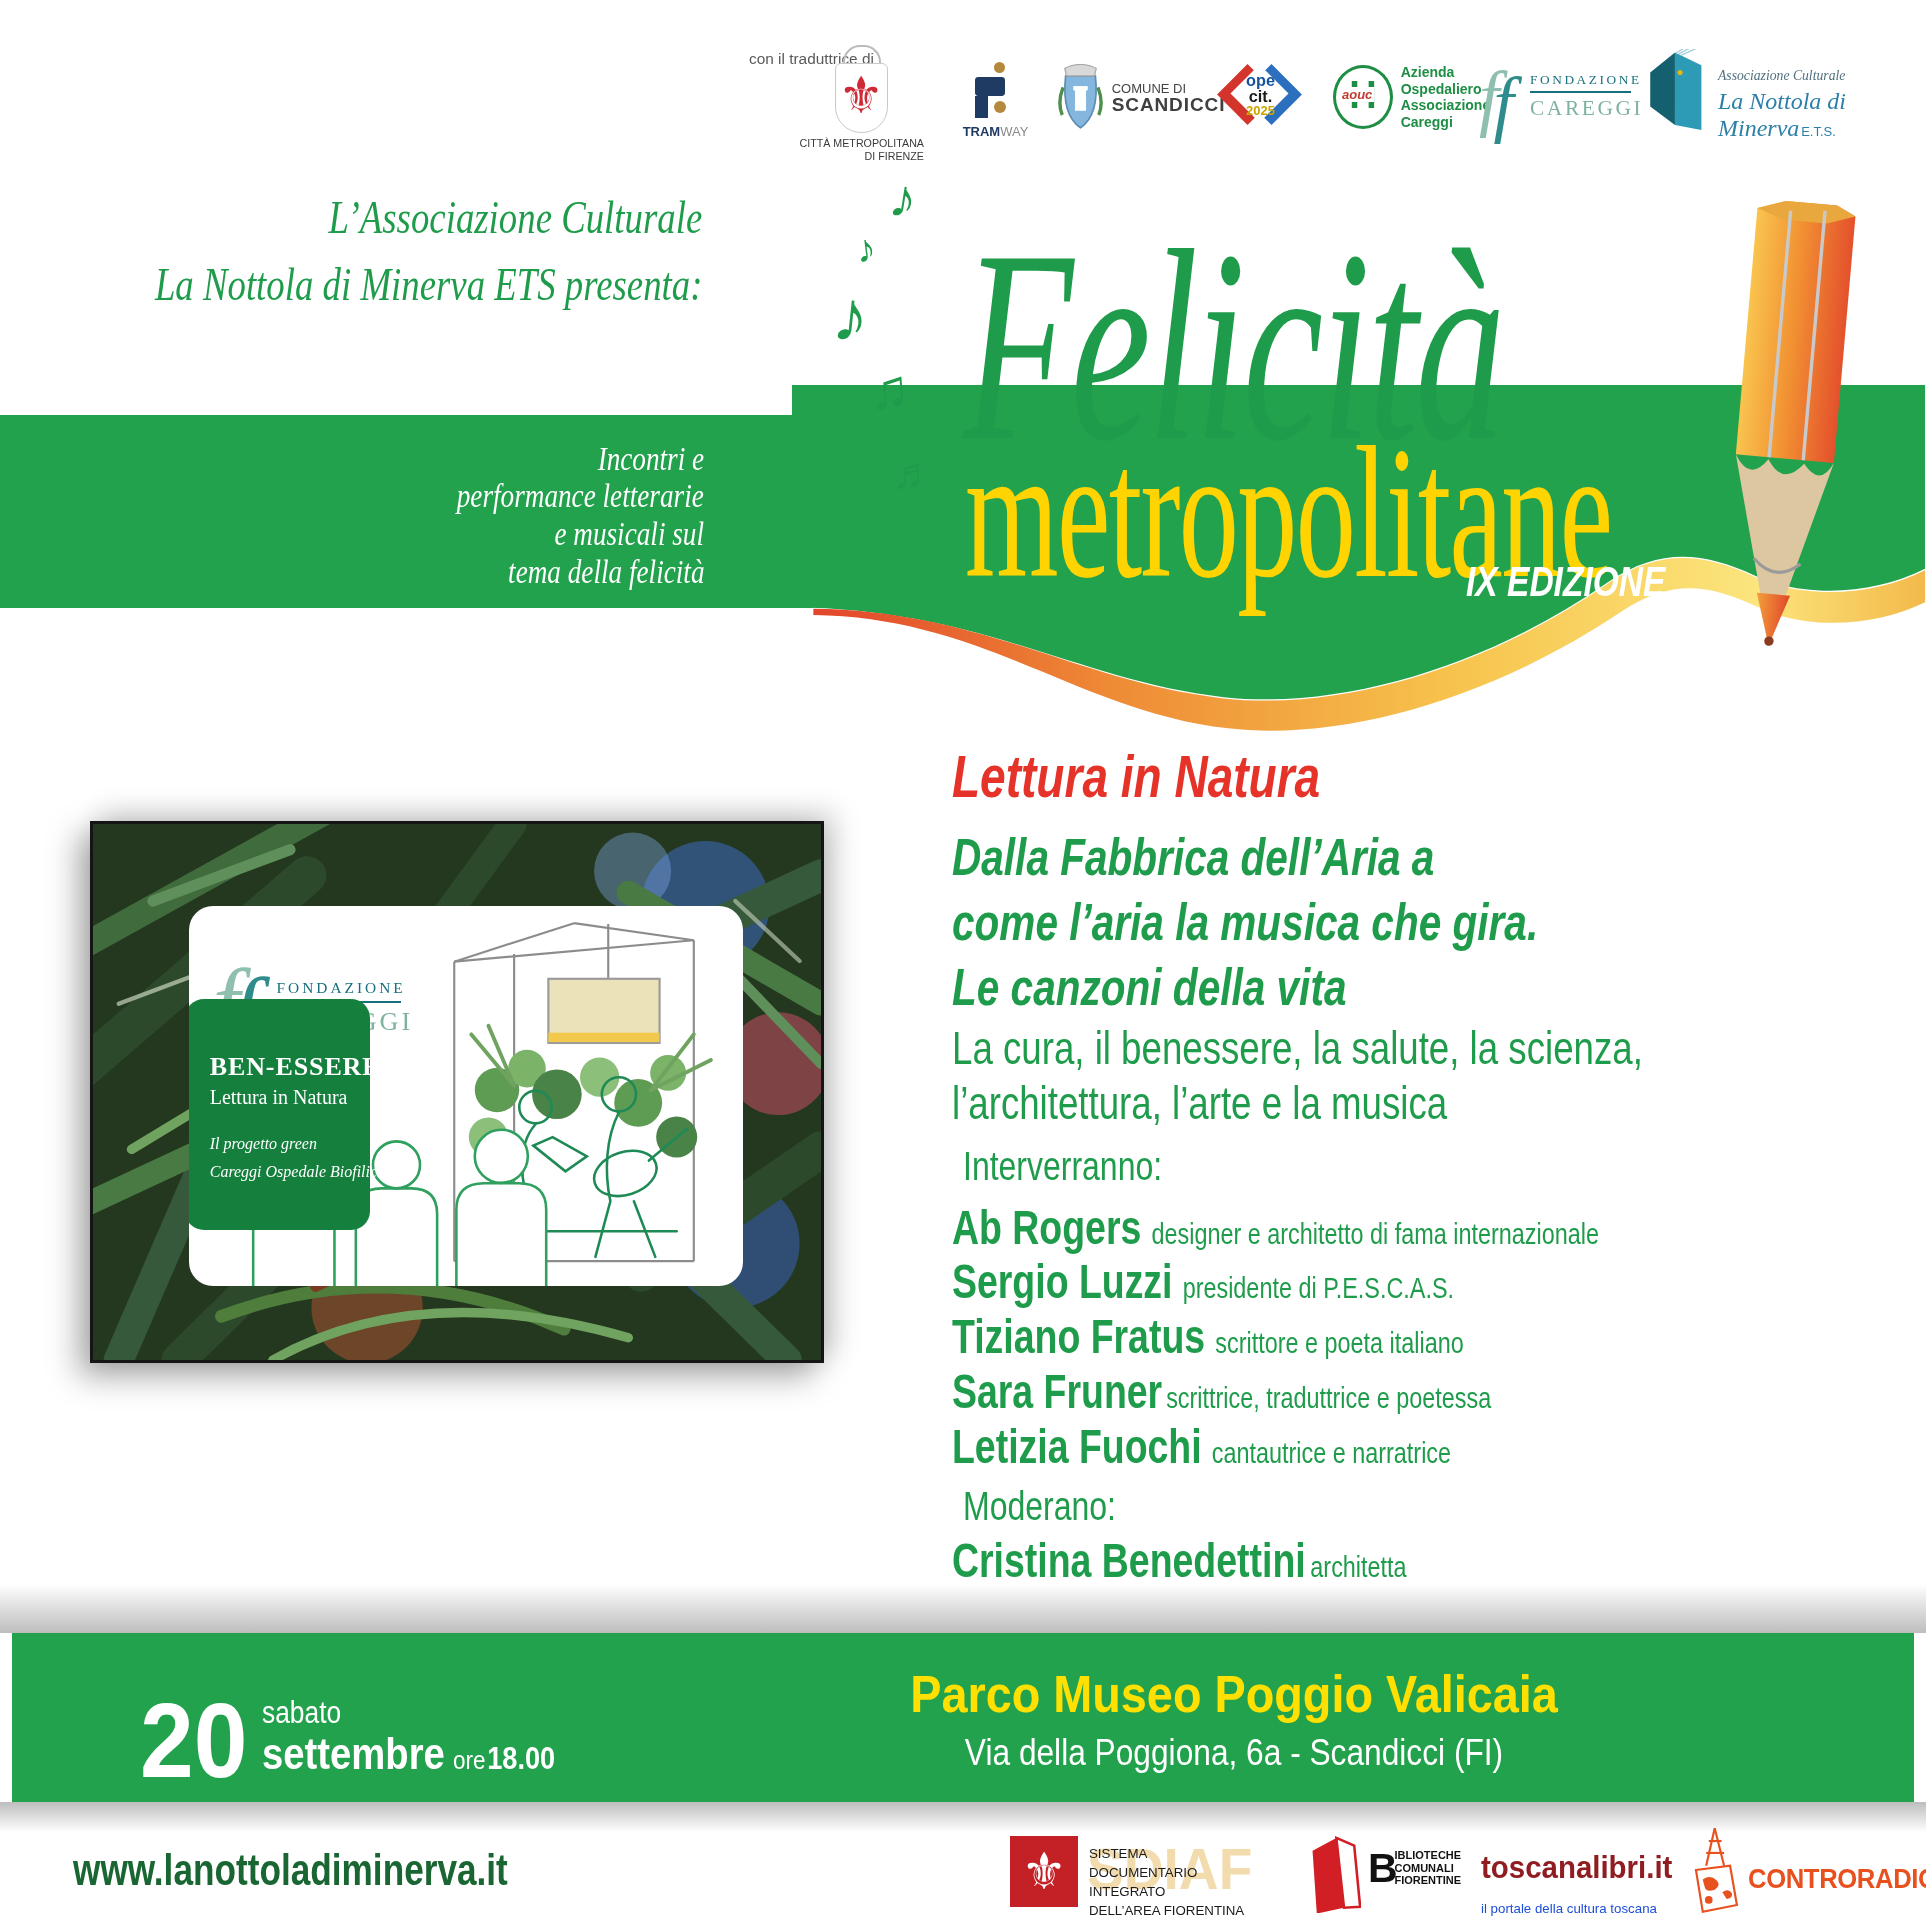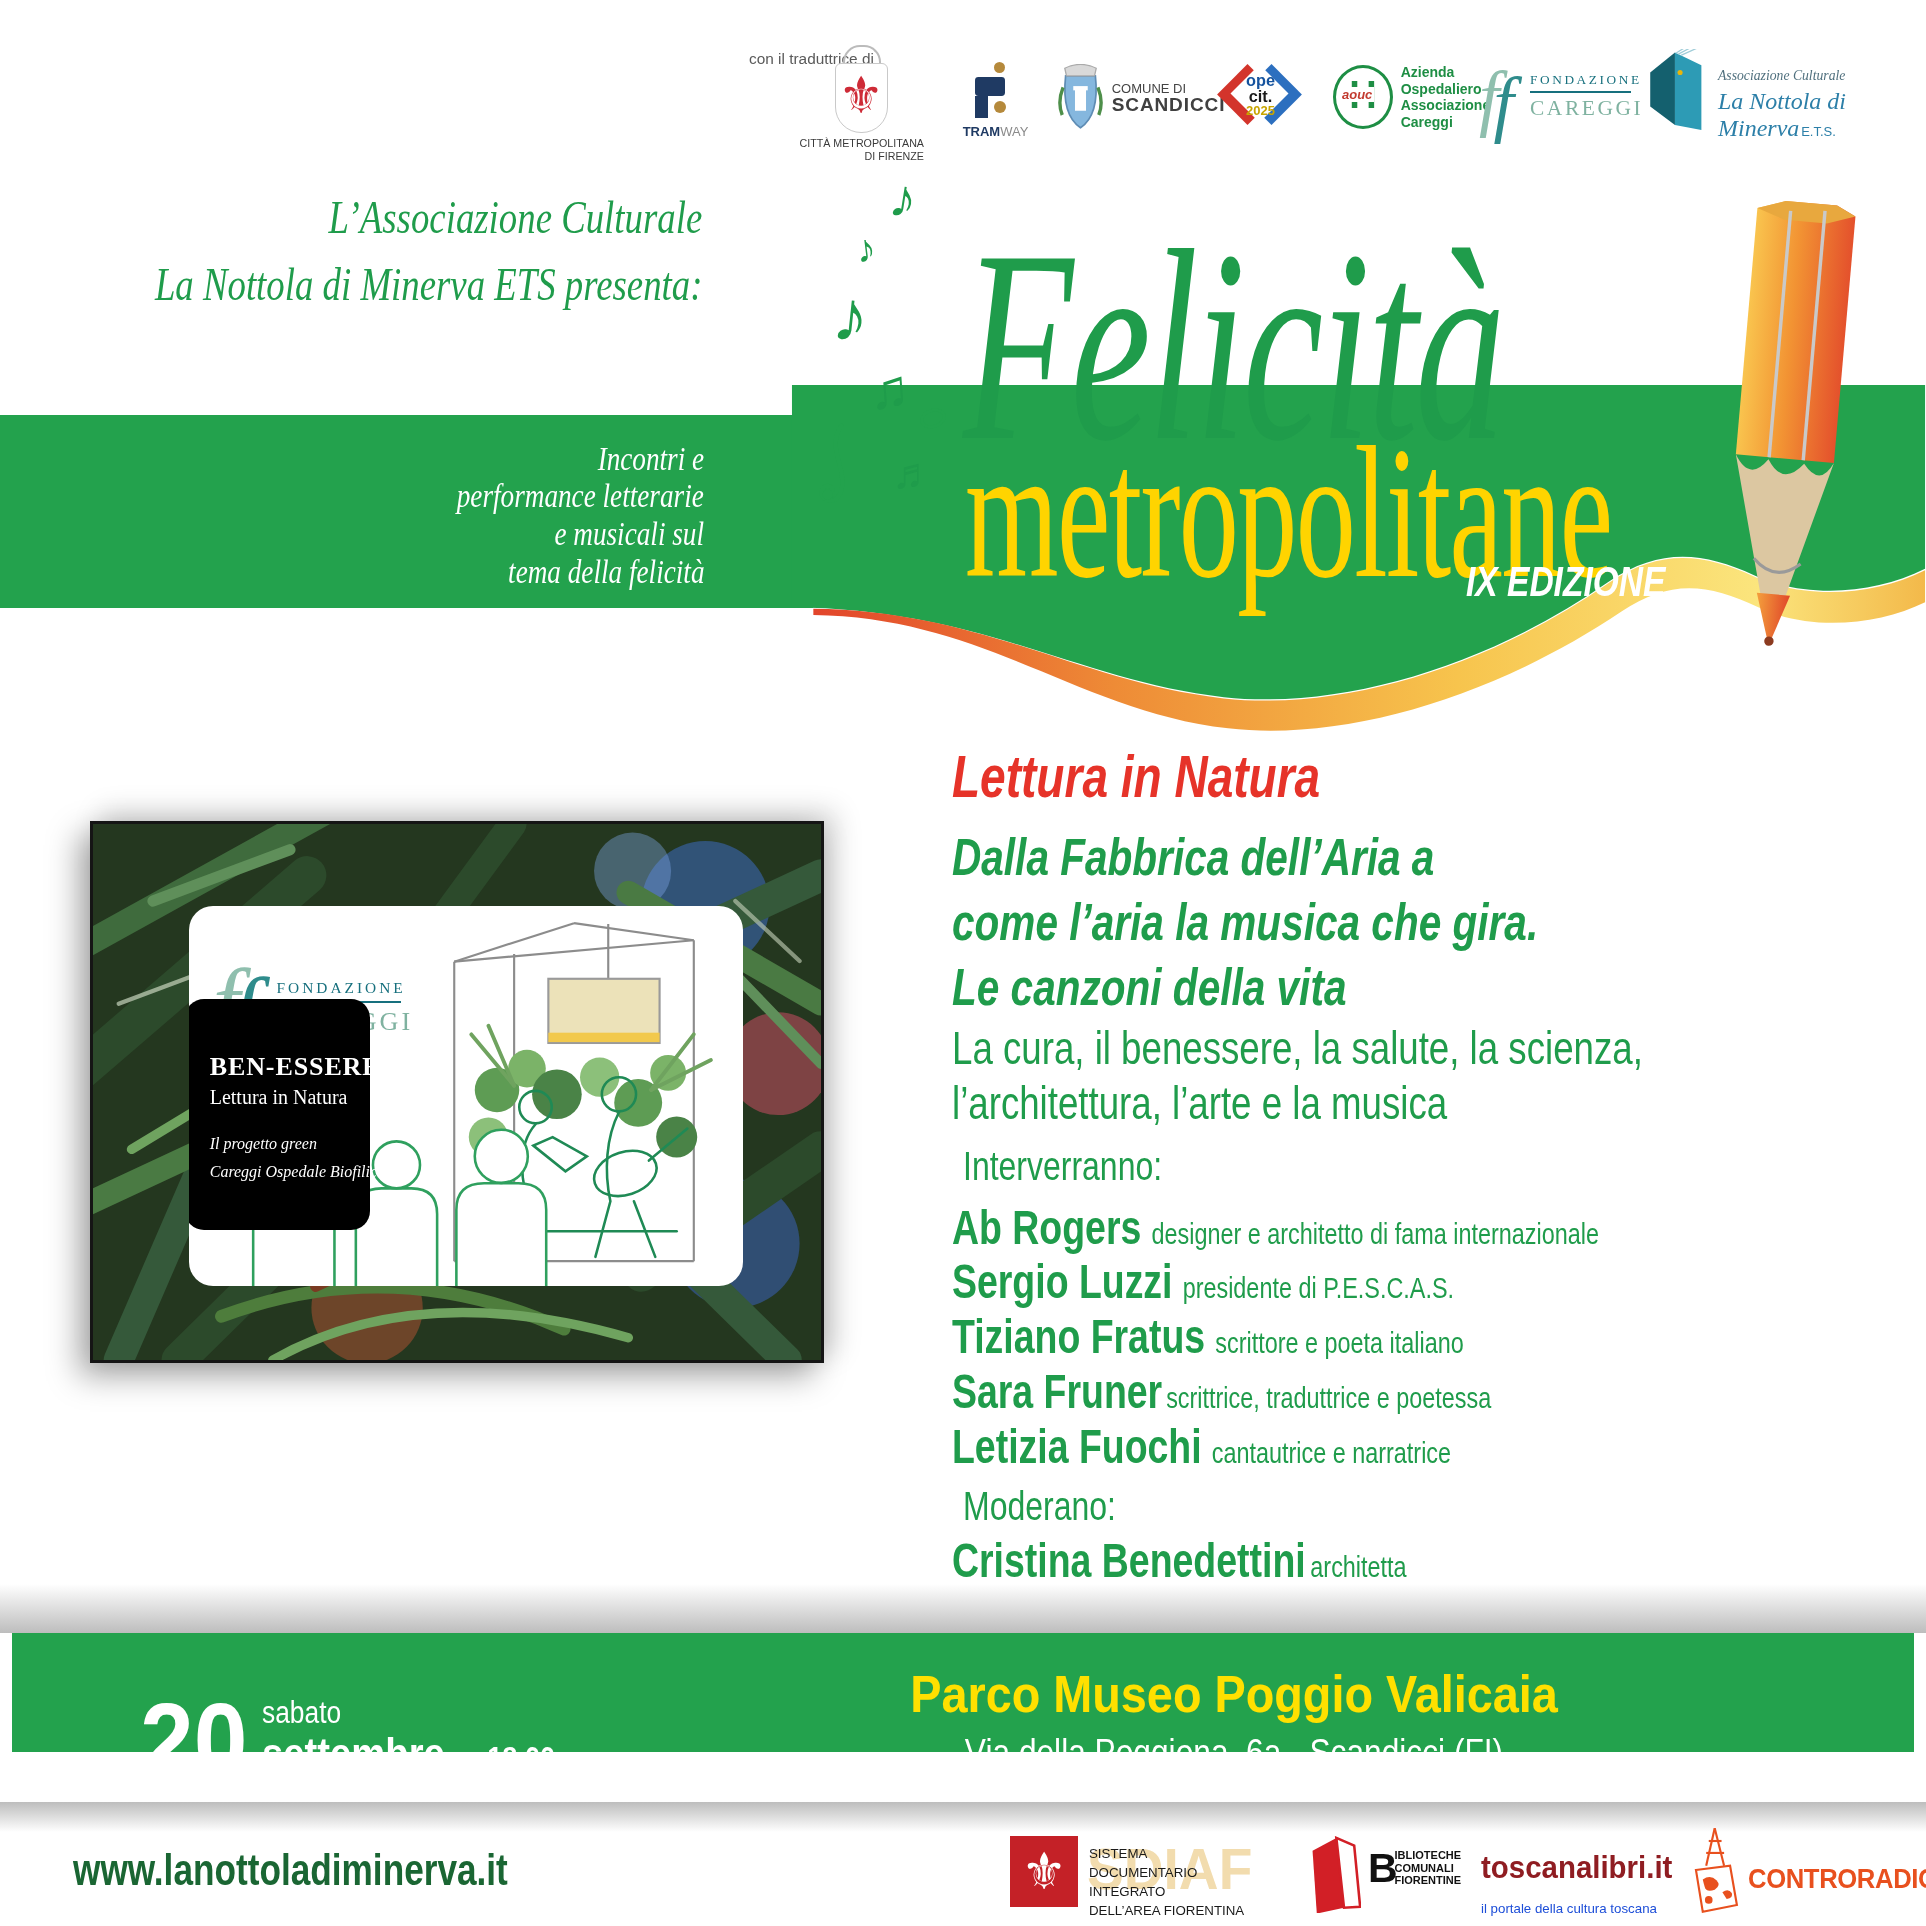--- a/index.html
+++ b/index.html
@@ -265,21 +265,21 @@
       <g stroke="#2FA05E" stroke-width="6" fill="#fff" stroke-linecap="round">
         <path d="M150,888 L150,700 Q150,640 210,640 L280,640 Q340,640 340,700 L340,888"></path>
         <circle cx="245" cy="580" r="58"></circle>
         <path d="M390,888 L390,720 Q390,660 450,660 L520,660 Q580,660 580,720 L580,888"></path>
         <circle cx="485" cy="605" r="55"></circle>
         <path d="M625,888 L625,710 Q625,648 690,648 L770,648 Q835,648 835,710 L835,888"></path>
         <circle cx="730" cy="585" r="62"></circle>
       </g>
     </svg>
 
-    <div class="abs" style="left:-4.3px;top:93px;width:185px;height:231px;background:#000000;border-radius:19px;color:#fff;">
+    <div class="abs" style="left:-4.3px;top:93px;width:185px;height:231px;background:#15803d;border-radius:19px;color:#fff;">
       <div class="ser line" style="left:25px;top:55px;font-weight:bold;font-size:26px;letter-spacing:0.9px;">BEN-ESSERE</div>
       <div class="ser line" style="left:25px;top:88px;font-size:20px;">Lettura in Natura</div>
       <div class="ser line" style="left:25px;top:137px;font-style:italic;font-size:16px;text-align:right;">Il progetto green</div>
       <div class="ser line" style="left:25px;top:165px;font-style:italic;font-size:16px;text-align:center;">Careggi Ospedale Biofilico</div>
     </div>
   </div>
 </div>
 
 <div class="line cx" style="left:952px;top:748px;font-size:59px;font-weight:bold;font-style:italic;color:#E63329;">Lettura in Natura</div>
 <div class="line cx green" style="left:952px;top:831px;font-size:52px;font-weight:bold;font-style:italic;">Dalla Fabbrica dell’Aria a</div>
@@ -309,21 +309,21 @@
 <div class="line cx green" style="left:963px;top:1486px;font-size:41px;">Moderano:</div>
 <div class="line cx" style="left:952px;top:1537px;">
   <span class="name">Cristina Benedettini</span><span class="role" style="margin-left:6px;">architetta</span>
 </div>
 <div class="line cx" style="left:952px;top:1589px;">
   <span class="name">Stefania Costa</span><span class="role" style="margin-left:6px;">Ass. Culturale La Nottola di Minerva ETS</span>
 </div>
 
 <div class="abs" style="left:0;top:1584px;width:1926px;height:49px;background:linear-gradient(#ffffff, #bdbdbd);"></div>
 <div class="abs" style="left:0;top:1802px;width:1926px;height:30px;background:linear-gradient(#bdbdbd, #ffffff);"></div>
-<div class="abs" style="left:12px;top:1633px;width:1902px;height:119px;background:#23A24D;text-decoration:underline;">
+<div class="abs" style="left:12px;top:1633px;width:1902px;height:169px;background:#23A24D;text-decoration:underline;">
   <div class="line wht" style="left:128px;top:55px;font-size:105px;font-weight:bold;transform:scaleX(.92);transform-origin:0 50%;">20</div>
   <div class="line wht" style="left:250px;top:64px;font-size:31px;transform:scaleX(.85);transform-origin:0 50%;">sabato</div>
   <div class="line" style="left:250px;top:98px;transform:scaleX(.85);transform-origin:0 50%;color:#fff;">
     <span style="font-size:45px;font-weight:bold;">settembre</span>
     <span style="font-size:26.5px;margin-left:7.7px;">ore</span>
     <span style="font-size:32px;font-weight:bold;">18.00</span>
   </div>
   <div class="line" style="left:1222px;top:35px;font-size:52px;font-weight:bold;color:#FFE000;transform:translateX(-50%) scaleX(.9);transform-origin:50% 50%;">Parco Museo Poggio Valicaia</div>
   <div class="line wht" style="left:1222px;top:102px;font-size:36px;transform:translateX(-50%) scaleX(.88);transform-origin:50% 50%;">Via della Poggiona, 6a -  Scandicci  (FI)</div>
 </div>

